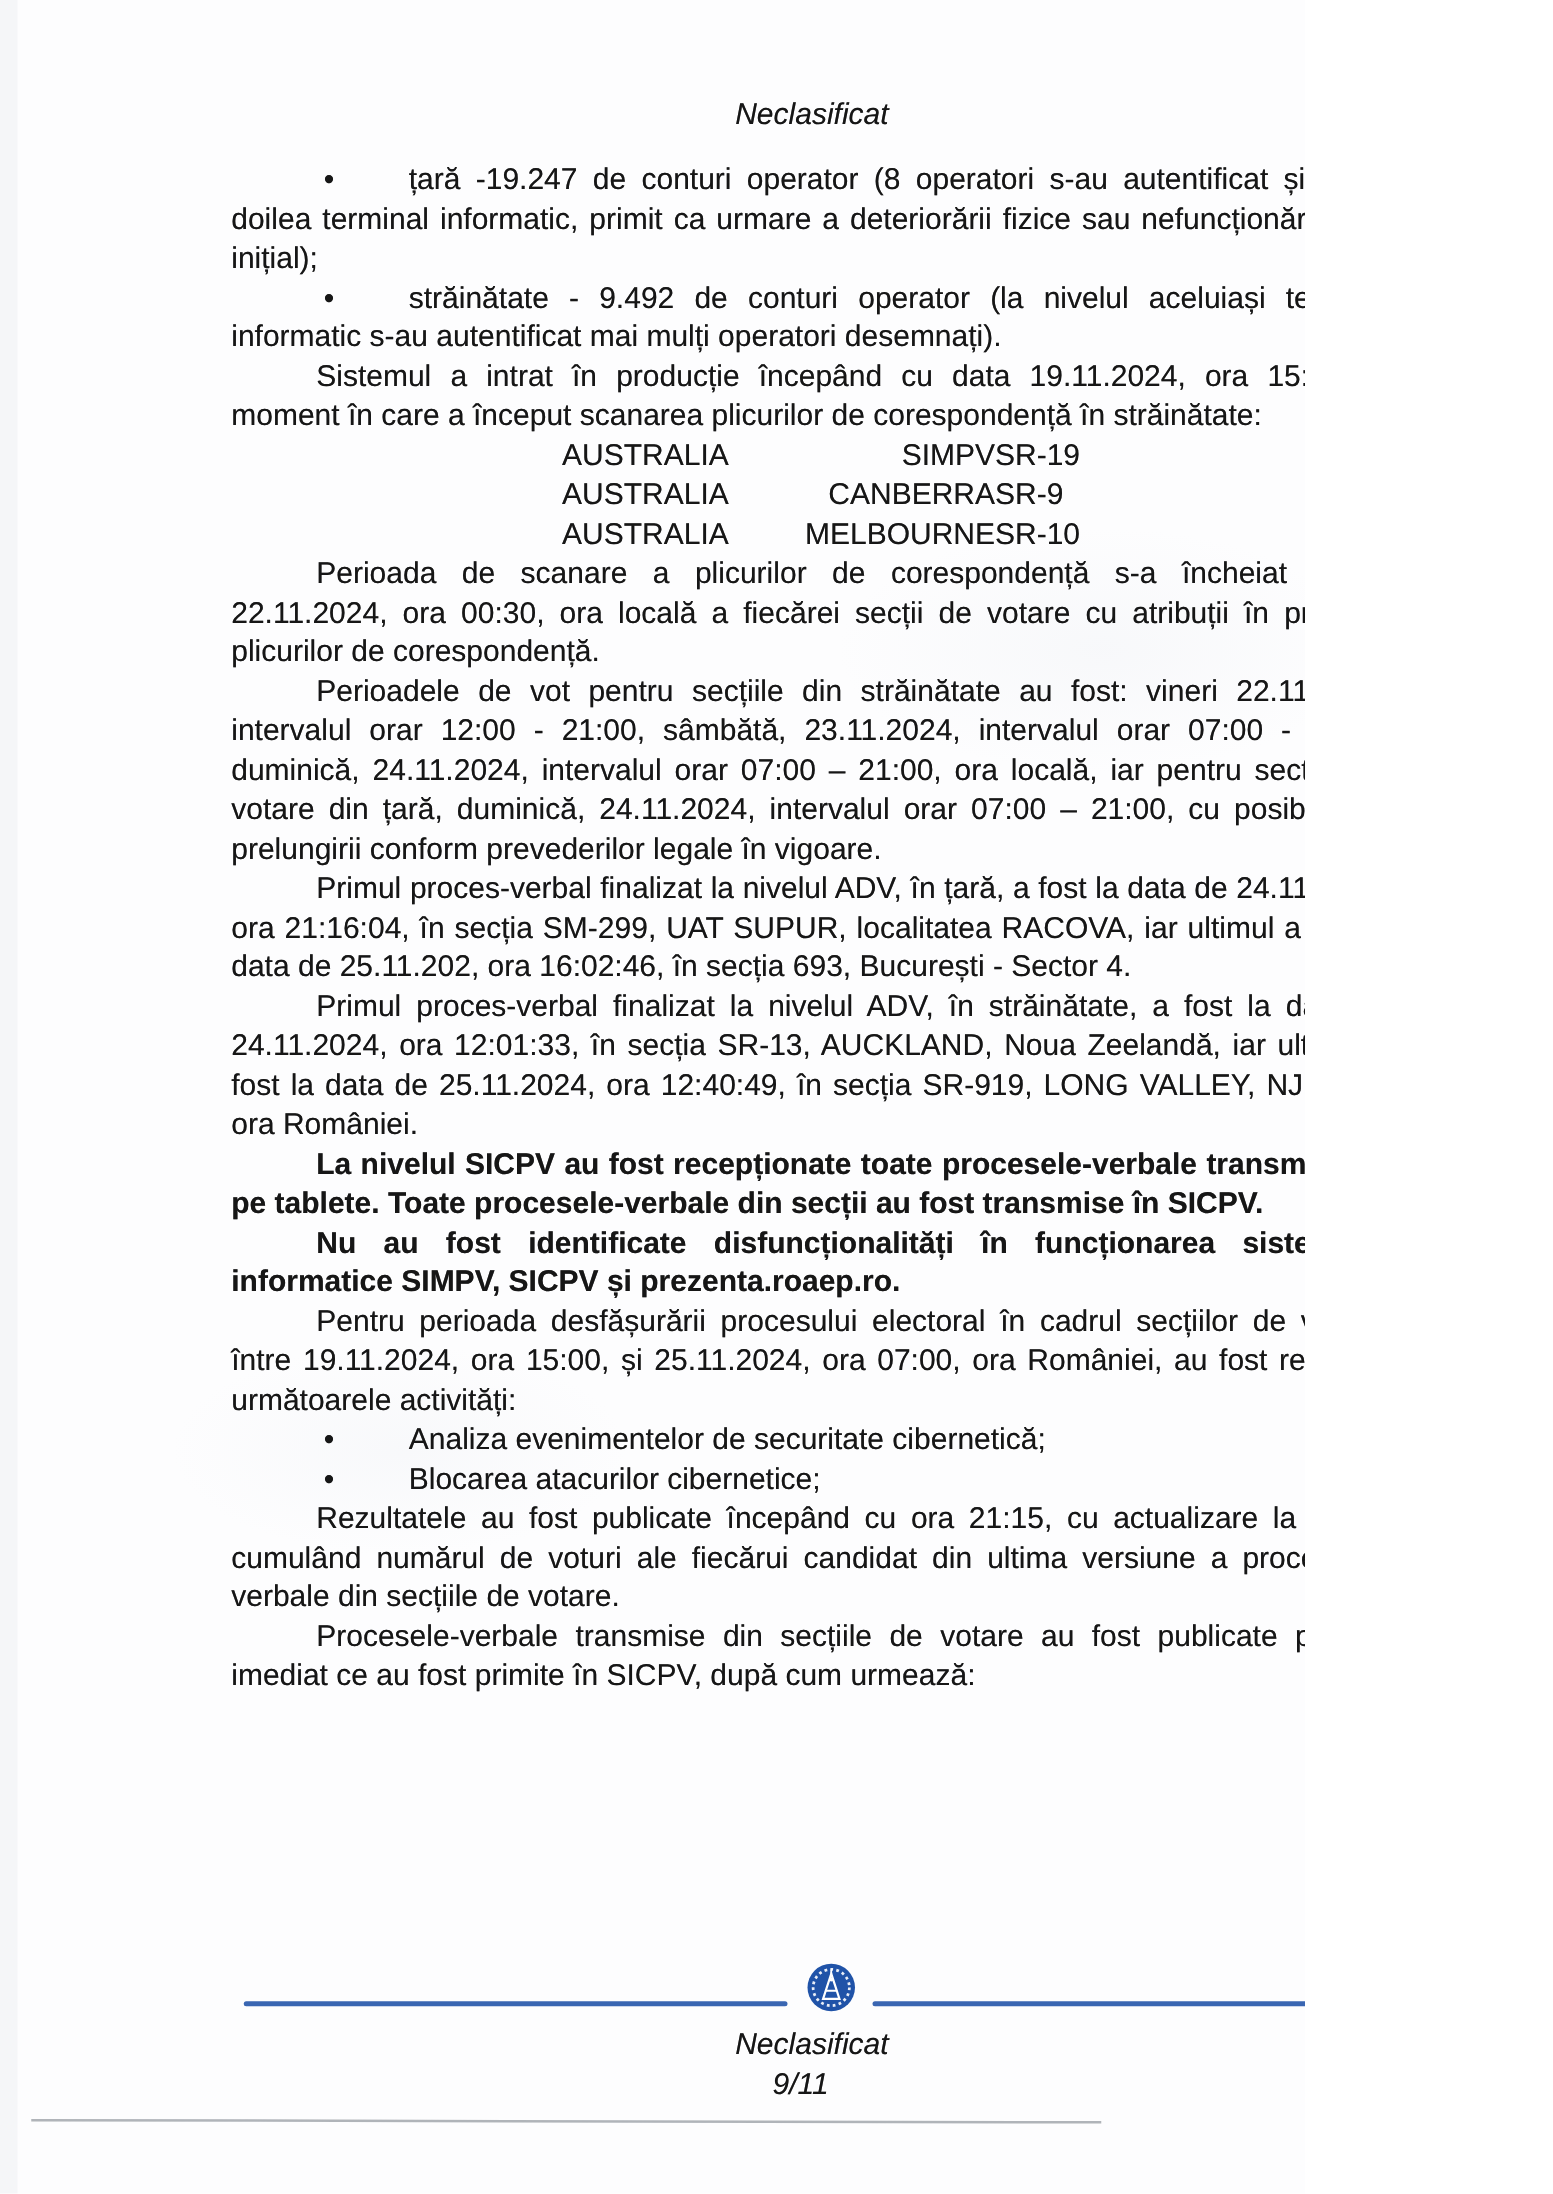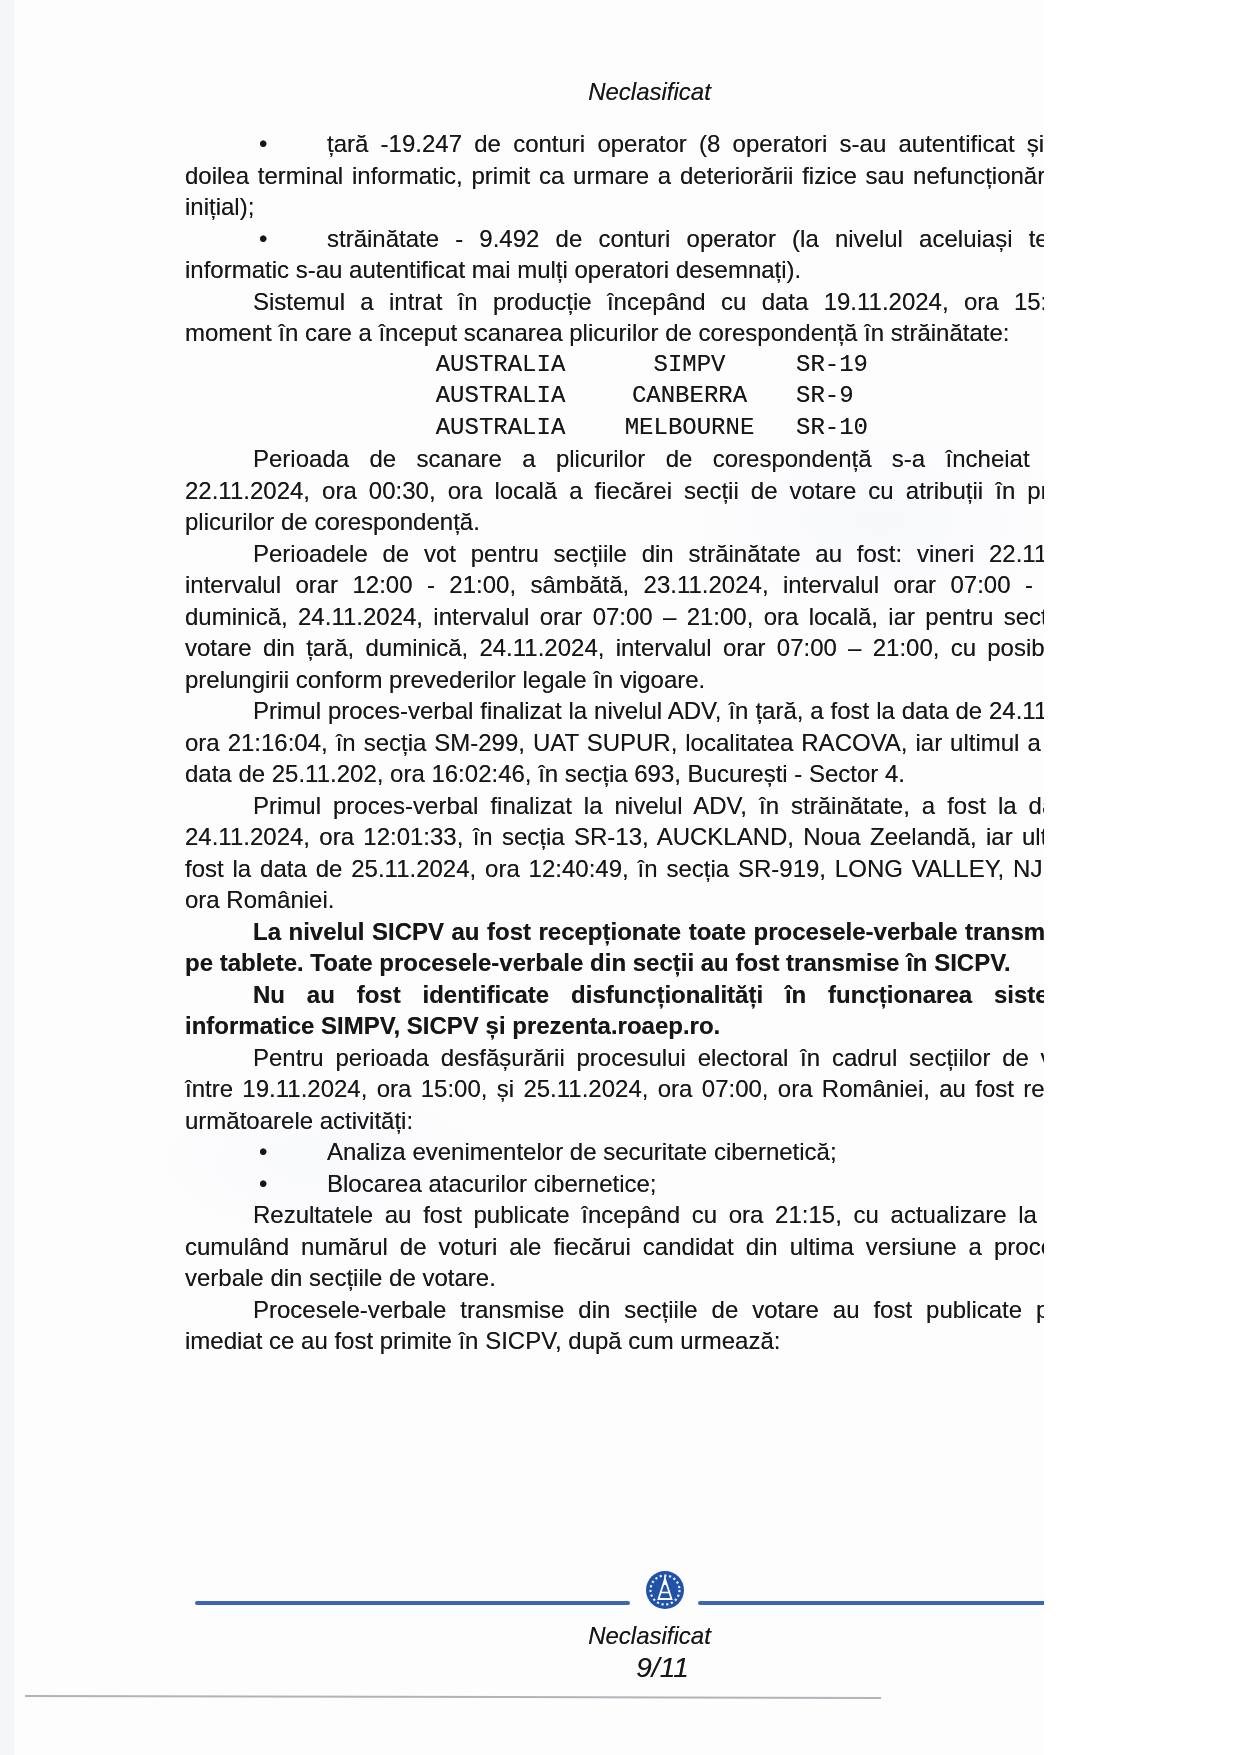--- a/index.html
+++ b/index.html
@@ -49,21 +49,21 @@
   .p-bold { font-weight: bold; text-indent: 68px; }
   .bullet-p { text-indent: 74px; }
   .bullet-p .marker,
   .activity .marker {
     display: inline-block;
     width: 68px;
     text-indent: 0;
     text-align: left;
   }
   .stations { margin-left: 233px; }
-  .station-row { display: flex; text-align: center; font-family: Liberation Mono, monospace; }
+  .station-row { display: flex; text-align: right; }
   .station-country { width: 165px; }
   .station-city { width: 213px; }
   .station-code { flex: none; }
   .activity { text-indent: 74px; margin: 3px 0; }
   .footer-seal {
     position: absolute;
     left: 645px; top: 1570px;
     width: 40px; height: 40px;
   }
   .footer-rule {
@@ -78,25 +78,25 @@
   .classification-bottom {
     position: absolute;
     left: 185px; top: 1620px;
     width: 929px;
     text-align: center;
     font-style: italic;
     font-size: 24px;
   }
   .page-number {
     position: absolute;
-    left: 198px; top: 1652px;
+    left: 176px; top: 1652px;
     width: 929px;
     text-align: center;
     font-style: italic;
-    font-size: 28px;
+    font-size: 24px;
   }
   .scan-artifact-line {
     position: absolute;
     left: 25px; top: 1696px;
     width: 856px; height: 2px;
     background: #969ba1;
     opacity: 0.75;
     transform: rotate(0.12deg);
   }
 </style>

